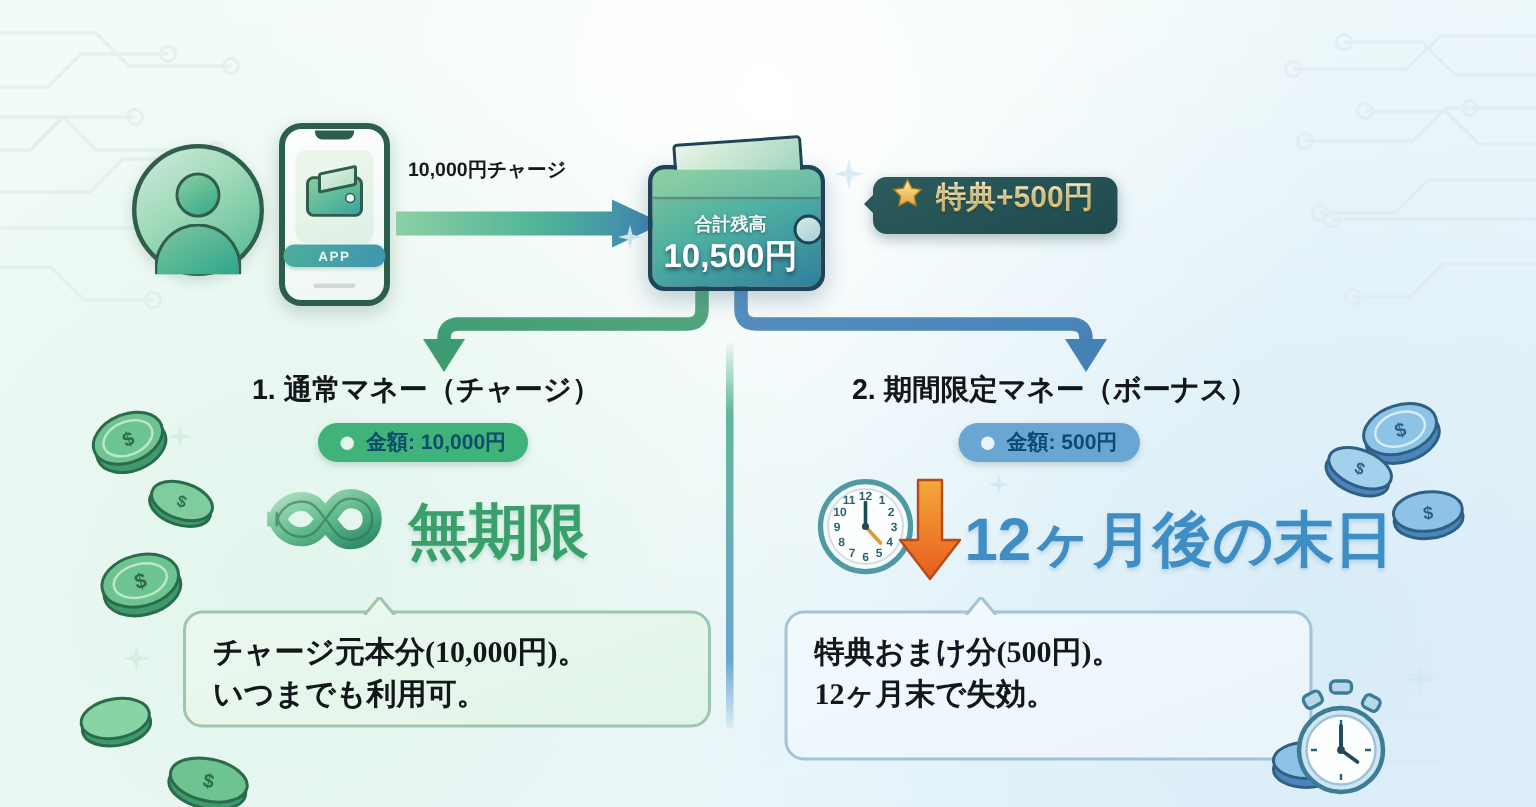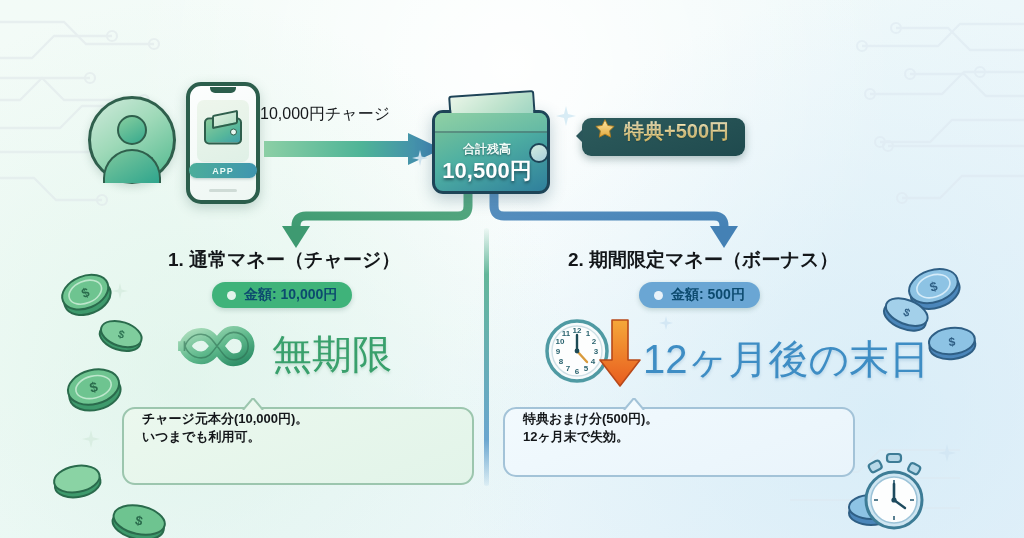--- a/index.html
+++ b/index.html
@@ -62,22 +62,22 @@
     background:#eaf7f0;border:1.5px solid #2f5f4c;box-sizing:border-box;}
   .app-pill{position:absolute;left:50%;bottom:22px;transform:translateX(-50%);
     width:68px;height:15px;border-radius:9px;
     background:linear-gradient(100deg,#4cae9a,#3f95b0);
     color:#eafaf5;font-size:9px;font-weight:bold;letter-spacing:1px;
     display:flex;align-items:center;justify-content:center;
     box-shadow:0 1px 3px rgba(40,90,90,.3);}
   .phone .homebar{position:absolute;left:50%;bottom:8px;transform:translateX(-50%);
     width:28px;height:3px;border-radius:2px;background:#cfdbd6;}
 
-  .charge-label{position:absolute;left:260px;top:104px;
-    font-size:16px;font-weight:normal;color:#16191c;white-space:nowrap;}
+  .charge-label{position:absolute;left:272px;top:104px;
+    font-size:13px;font-weight:bold;color:#16191c;white-space:nowrap;}
 
   .wallet-big{position:absolute;left:432px;top:110px;width:118px;height:84px;border-radius:11px;
     background:linear-gradient(155deg,#7ec497 0%,#4fb0a2 45%,#2f7f9c 100%);
     border:3px solid #1e4457;box-sizing:border-box;
     box-shadow:0 5px 16px rgba(40,90,110,.3);z-index:6;padding-left:23px;}
   .wallet-big .bills{position:absolute;left:14px;top:-20px;width:86px;height:28px;border-radius:3px;
     background:linear-gradient(145deg,#e9f5e8,#bfe3cd 55%,#9cd4c2 100%);
     border:2.5px solid #1e4457;box-sizing:border-box;transform:rotate(-4deg);z-index:-1;}
   .wallet-big .flap{position:absolute;left:0;top:0;right:0;height:18px;border-radius:8px 8px 0 0;
     background:linear-gradient(160deg,#8fd0a4,#63b9a5);border-bottom:2px solid rgba(30,68,87,.45);}
@@ -107,33 +107,33 @@
   .pill{position:absolute;height:26px;padding:0 15px;border-radius:14px;
     display:flex;align-items:center;gap:8px;
     font-size:14px;font-weight:bold;color:#0c4a6e;white-space:nowrap;
     box-shadow:0 2px 5px rgba(40,90,80,.22);}
   .pill .dot{width:9px;height:9px;border-radius:50%;background:rgba(255,255,255,.85);}
   .pill.green{left:212px;top:282px;background:#3fb37a;}
   .pill.blue{left:639px;top:282px;background:#6aa6d4;}
 
   
   .infinity{position:absolute;left:157px;top:322px;width:98px;height:58px;}
-  .stmt{position:absolute;font-size:40px;font-weight:normal;white-space:nowrap;}
+  .stmt{position:absolute;font-size:40px;font-weight:bold;white-space:nowrap;}
   .stmt.left{left:272px;top:327px;color:#39a06c;text-shadow:0 2px 3px rgba(80,150,110,.25);}
   .stmt.right{left:643px;top:332px;color:#3e8dc4;text-shadow:0 2px 3px rgba(70,130,180,.25);}
 
   .clockwrap{position:absolute;left:544px;top:318px;width:66px;height:66px;}
   .downarrow{position:absolute;left:598px;top:318px;width:44px;height:70px;}
 
   
   .callout{position:absolute;border-radius:13px;box-sizing:border-box;
-    padding:1px 16px 12px 18px;line-height:1.38;font-size:13px;font-weight:bold;color:#14171a;}
+    padding:13px 16px 12px 18px;line-height:1.38;font-size:20px;font-weight:bold;color:#14171a;font-family:Liberation Serif, serif;}
   .callout.left{left:122px;top:407px;width:352px;height:78px;
     background:linear-gradient(160deg,#ebf8ee,#e2f4e9);border:2px solid #9cc6ae;}
-  .callout.right{left:503px;top:407px;width:352px;height:70px;
+  .callout.right{left:523px;top:407px;width:352px;height:100px;
     background:linear-gradient(160deg,#f2fafe,#e9f4fb);border:2px solid #a3c3d8;}
   .callout .tip{position:absolute;top:-11px;left:118px;width:22px;height:12px;}
   .callout .ln{display:block;white-space:nowrap;}
 
   .divider{position:absolute;left:484px;top:228px;width:5px;height:258px;border-radius:3px;
     background:linear-gradient(180deg,rgba(180,220,200,.1) 0%,#63b79a 18%,#6aa6cf 82%,rgba(150,195,225,.15) 100%);}
 
   .coin{position:absolute;pointer-events:none;}
   .stopwatch{position:absolute;left:857px;top:452px;width:74px;height:80px;}
 </style>

